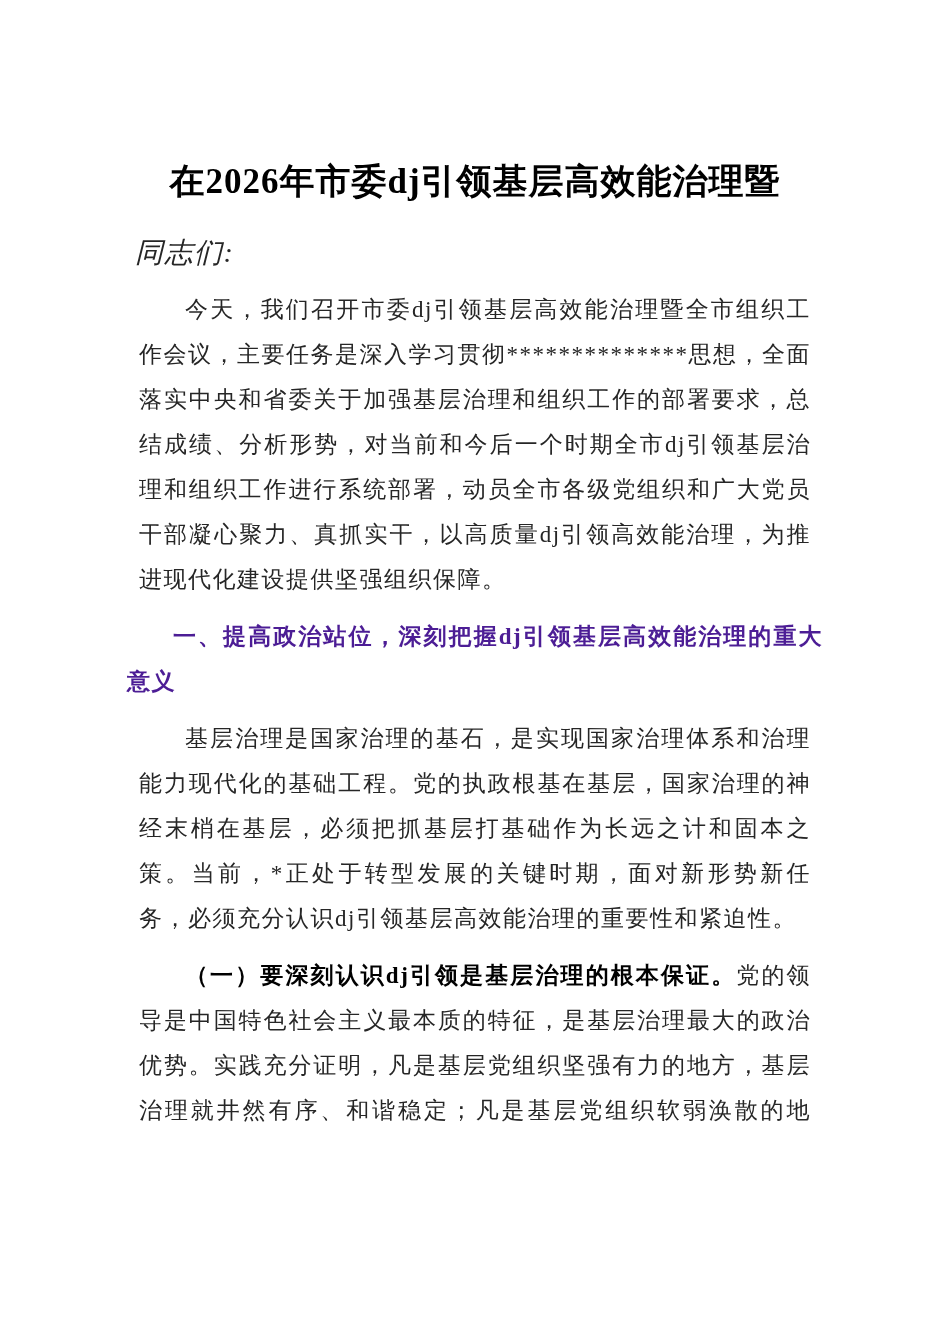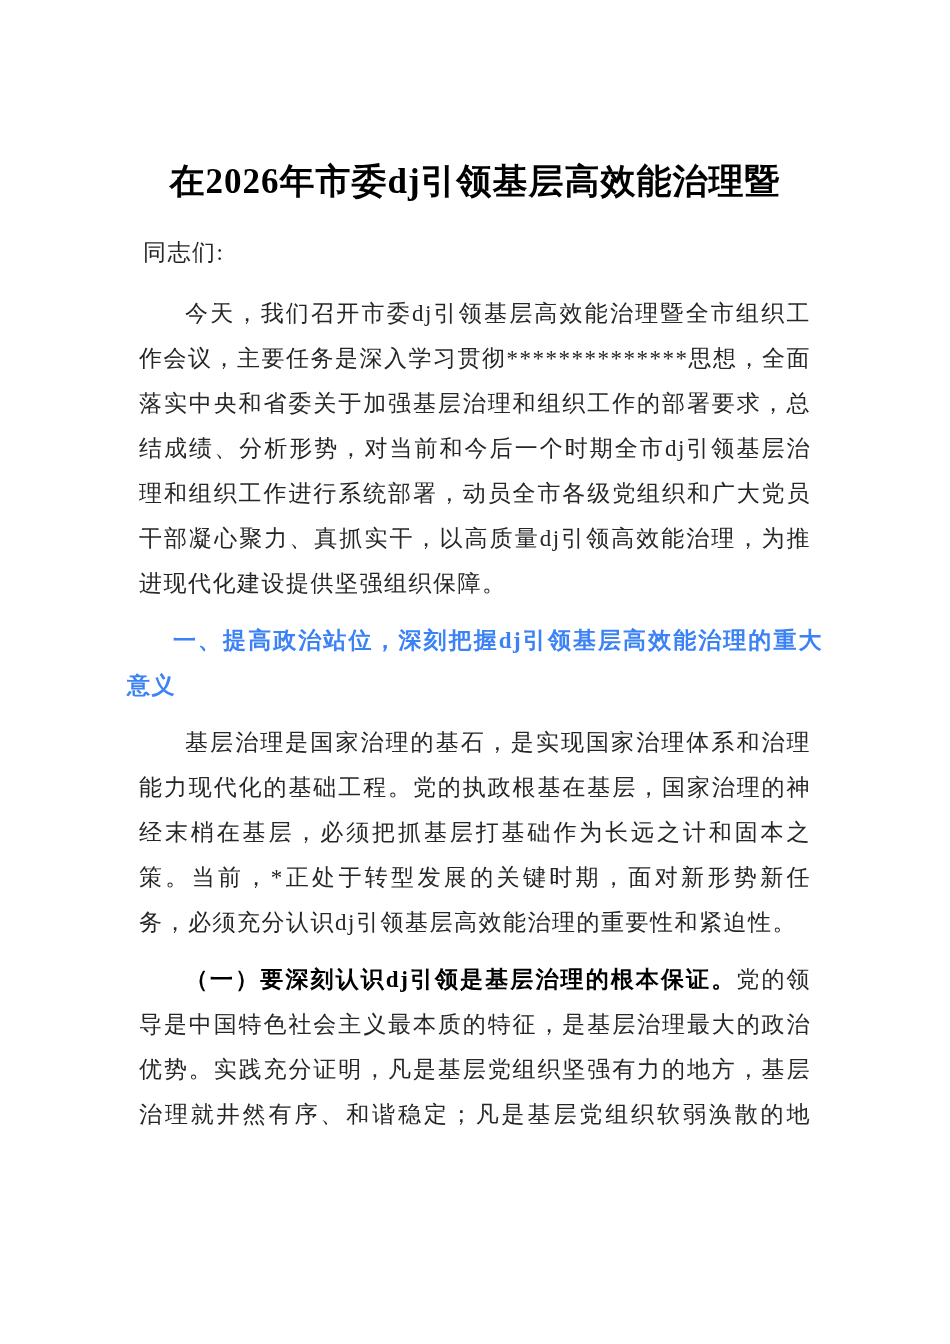--- a/index.html
+++ b/index.html
@@ -24,42 +24,43 @@
   .doc-title {
     margin: 156px 0 22px 0;
     font-size: 35px;
     line-height: 52px;
     font-weight: bold;
     color: #000000;
     text-align: center;
     letter-spacing: 1px;
   }
   .salutation {
-    margin: 16px;
-    font-size: 23px;
+    margin: 8px;
+    font-size: 28px;
     line-height: 45px;
     color: #262626;
     letter-spacing: 1.5px;
+    font-style: italic;
   }
   .para {
     margin: 12px;
     font-size: 23px;
     line-height: 45px;
     color: #262626;
     letter-spacing: 1.5px;
     text-align: justify;
     text-indent: 2em;
     word-break: break-all;
   }
   .section-heading {
     margin: 0;
     font-size: 23px;
     line-height: 45px;
     font-weight: bold;
-    color: #3b82f6;
+    color: #4c1d95;
     letter-spacing: 1.5px;
     text-align: justify;
     text-indent: 2em;
     word-break: break-all;
   }
   .lead-bold {
     font-weight: bold;
     color: #000000;
   }
 </style>

